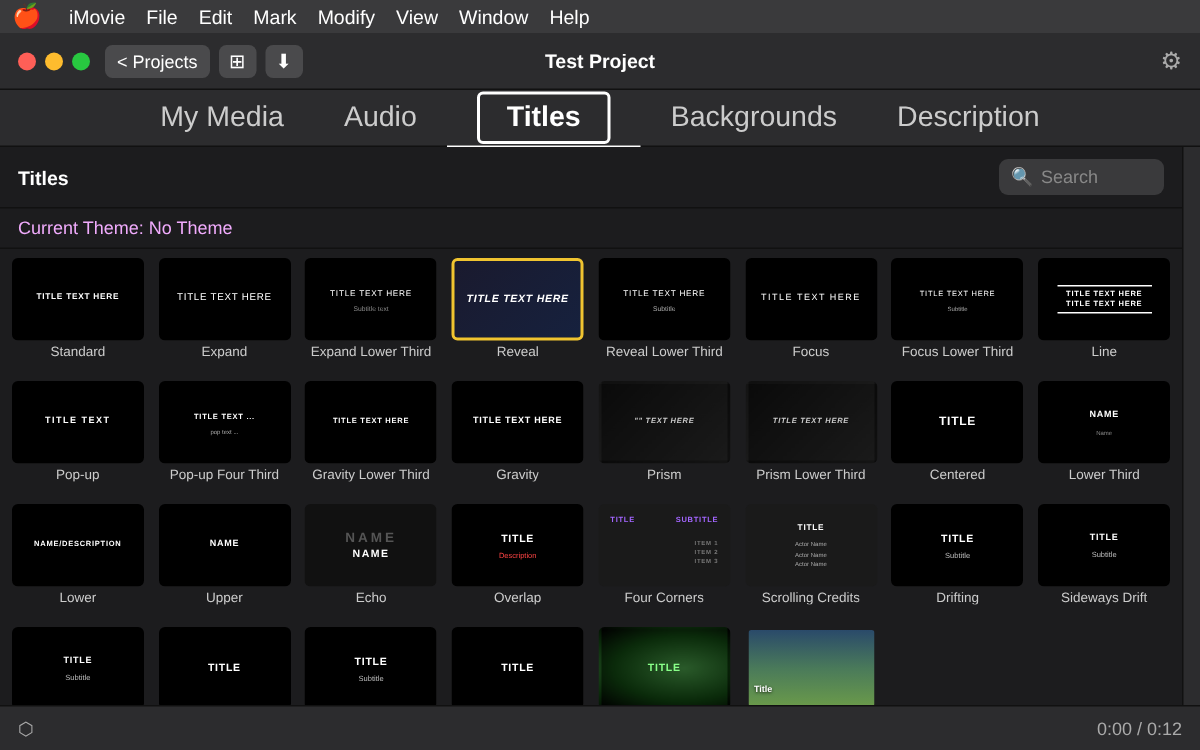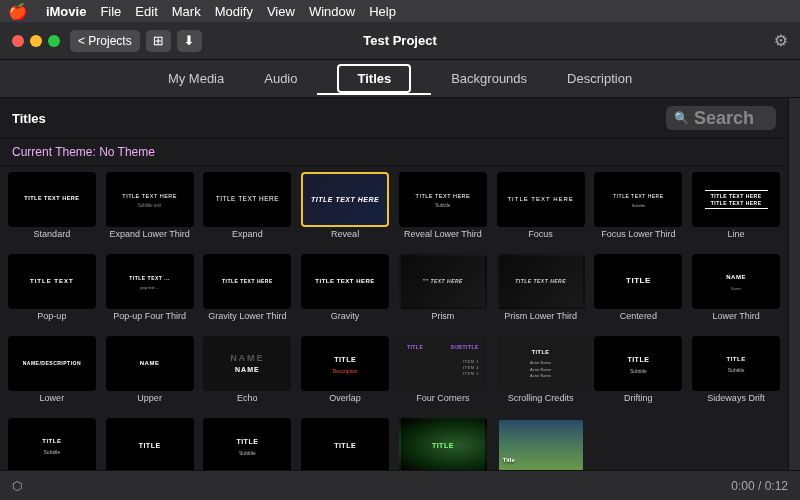--- a/index.html
+++ b/index.html
@@ -23,21 +23,21 @@
       font-size: 13px;
       color: #fff;
       gap: 14px;
       position: relative;
       z-index: 10;
     }
     .menu-bar-apple {
       font-size: 16px;
       margin-right: 4px;
     }
-    .menu-bar-app { font-weight: bold; }
+    .menu-bar-app { font-weight: normal; }
     .menu-bar-item { font-size: 13px; }
 
     
     .title-bar {
       height: 38px;
       background: #2c2c2e;
       display: flex;
       align-items: center;
       padding: 0 12px;
       border-bottom: 1px solid #111;
@@ -103,21 +103,21 @@
     .tab-bar {
       height: 38px;
       background: #2c2c2e;
       display: flex;
       align-items: center;
       justify-content: center;
       gap: 0;
       border-bottom: 1px solid #111;
     }
     .tab-item {
-      font-size: 13px;
+      font-size: 19px;
       color: #ccc;
       padding: 8px 20px;
       cursor: pointer;
       position: relative;
     }
     .tab-item.active {
       color: #fff;
       font-weight: 600;
     }
     .tab-item.active::after {
@@ -173,24 +173,23 @@
       padding: 3px 8px;
       gap: 5px;
       width: 110px;
       height: 24px;
     }
     .search-icon { color: #888; font-size: 12px; }
     .search-input {
       background: none;
       border: none;
       color: #84cc16;
-      font-size: 18px;
+      font-size: 12px;
       outline: none;
       width: 80px;
-      font-weight: bold;
     }
     .search-input::placeholder { color: #888; }
 
     
     .theme-label {
       padding: 6px 12px;
       font-size: 12px;
       color: #f0abfc;
       border-bottom: 1px solid #111;
     }
@@ -367,31 +366,31 @@
         <div class="title-thumb thumb-standard">
           <span class="thumb-text" style="font-size:5.5px;letter-spacing:0.5px;">TITLE TEXT HERE</span>
           <span class="thumb-sub" style="font-size:4.5px;color:#999;margin-top:2px;"></span>
         </div>
         <span class="title-label">Standard</span>
       </div>
 
 
       <div class="title-cell">
         <div class="title-thumb">
+          <span class="thumb-text" style="font-size:6.5px;font-weight:400;">Title Text Here</span>
+        </div>
+        <span class="title-label">Expand</span>
+      </div>
+
+      <div class="title-cell">
+        <div class="title-thumb">
           <span class="thumb-text" style="font-size:5.5px;font-weight:400;">Title Text Here</span>
           <span class="thumb-sub" style="font-size:4.5px;color:#888;">Subtitle text</span>
         </div>
         <span class="title-label">Expand Lower Third</span>
-      </div>
-
-      <div class="title-cell">
-        <div class="title-thumb">
-          <span class="thumb-text" style="font-size:6.5px;font-weight:400;">Title Text Here</span>
-        </div>
-        <span class="title-label">Expand</span>
       </div>
 
       <div class="title-cell">
         <div class="title-thumb thumb-reveal selected">
           <span class="thumb-text" style="font-size:7px;font-style:italic;font-weight:600;">Title Text Here</span>
         </div>
         <span class="title-label">Reveal</span>
       </div>
 
       <div class="title-cell">

